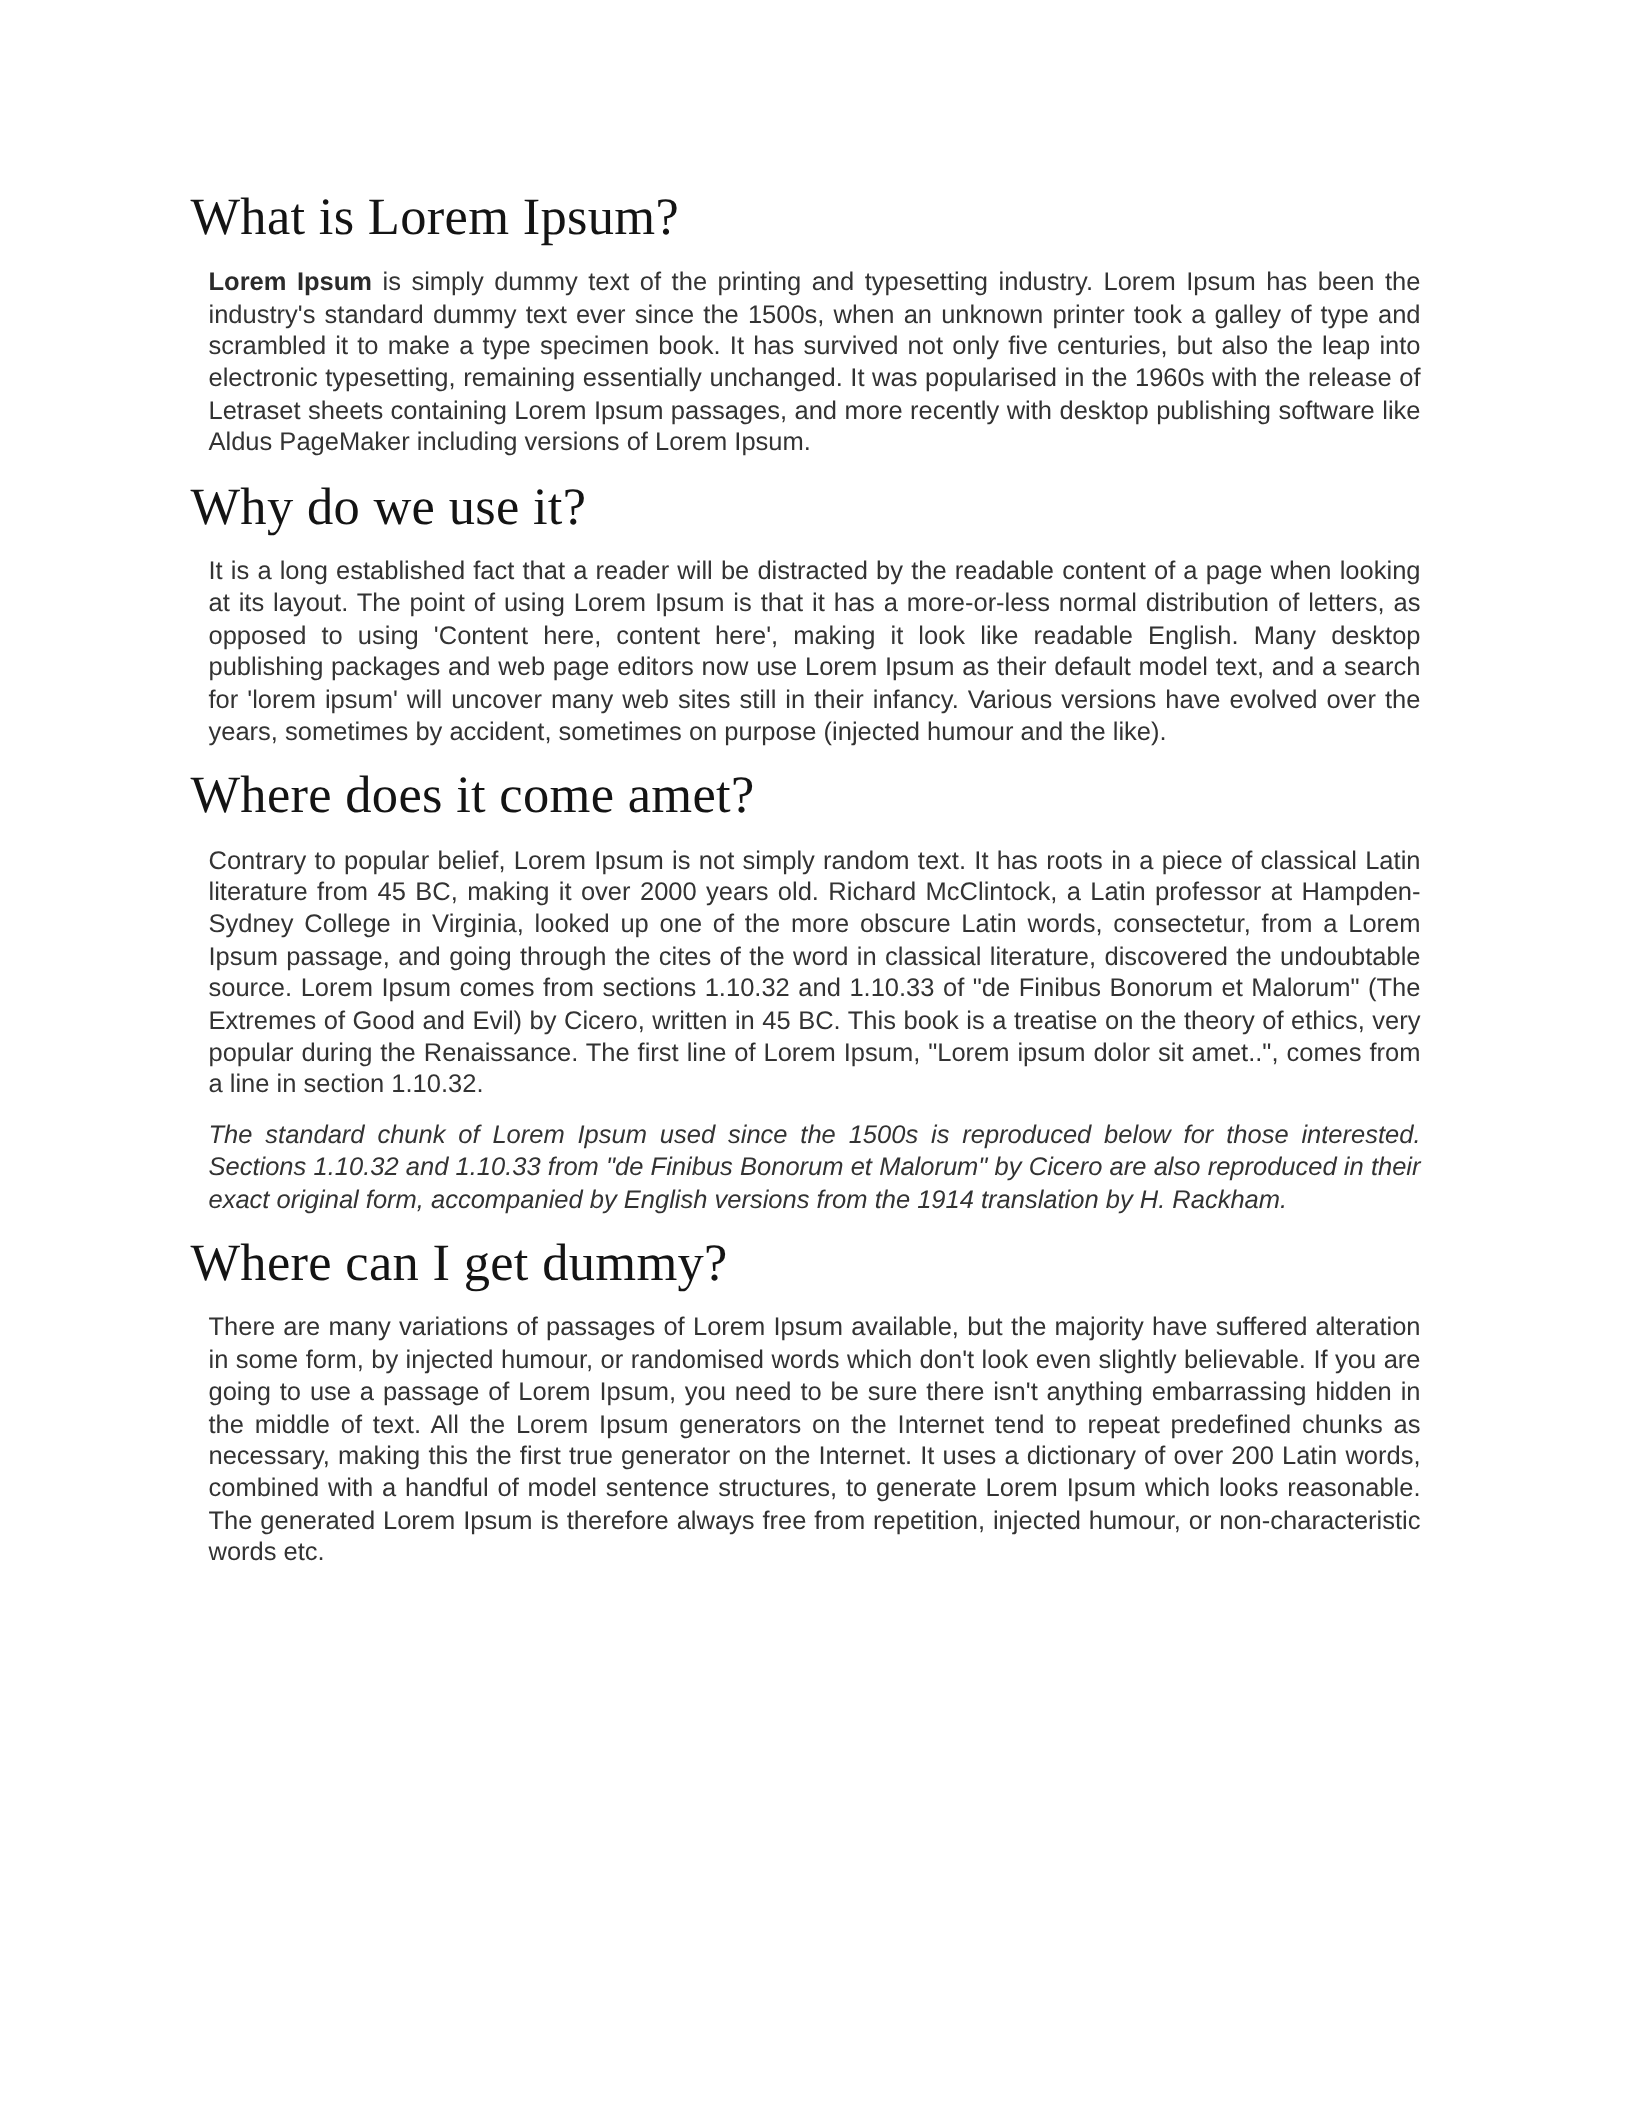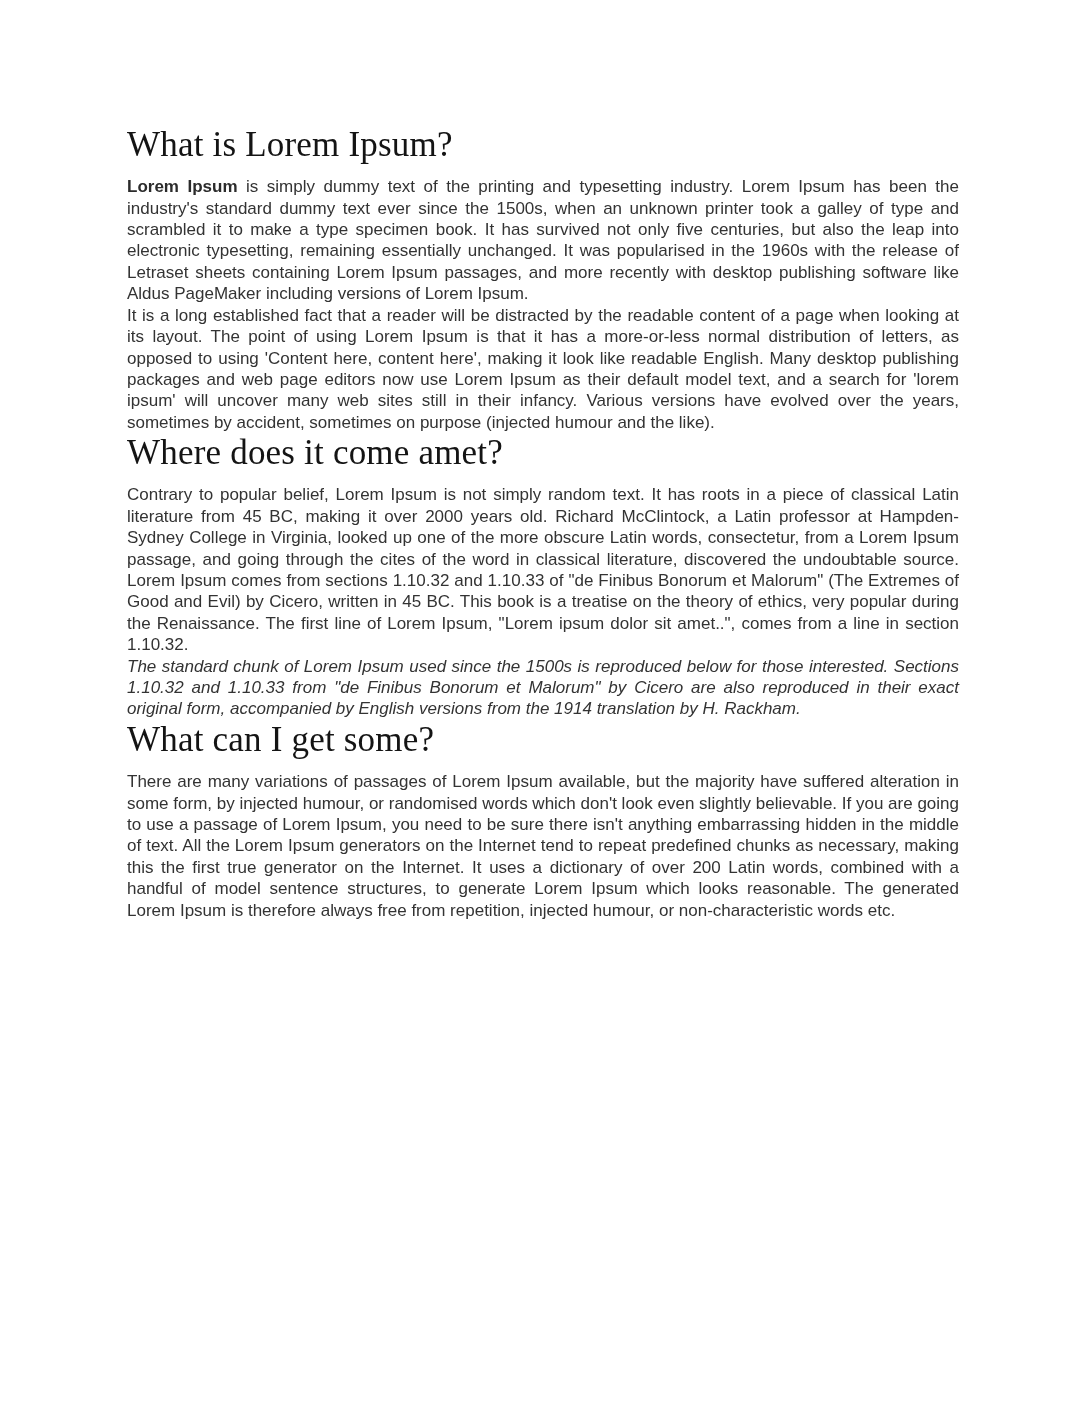--- a/index.html
+++ b/index.html
@@ -27,40 +27,41 @@
     color: #141414;
     margin: 0 0 11px 0;
     letter-spacing: 0.2px;
   }
   p.doc-paragraph {
     font-family: "Liberation Sans", "DejaVu Sans", sans-serif;
     font-size: 17px;
     line-height: 21.4px;
     color: #333333;
     text-align: justify;
-    margin: 0;
+    margin: 12px;
   }
   p.doc-paragraph b {
     font-weight: 700;
     color: #2b2b2b;
   }
   .heading-gap-large { margin-top: 64px; }
   .heading-gap-medium { margin-top: 25px; }
   .paragraph-gap { margin-top: 21px; font-style: italic; }
 </style>
 </head>
 <body>
 
 <div class="page">
 
   <h1 class="doc-heading">What is Lorem Ipsum?</h1>
   <p class="doc-paragraph"><b>Lorem Ipsum</b><span> is simply dummy text of the printing and typesetting industry. Lorem Ipsum has been the industry's standard dummy text ever since the 1500s, when an unknown printer took a galley of type and scrambled it to make a type specimen book. It has survived not only five centuries, but also the leap into electronic typesetting, remaining essentially unchanged. It was popularised in the 1960s with the release of Letraset sheets containing Lorem Ipsum passages, and more recently with desktop publishing software like Aldus PageMaker including versions of Lorem Ipsum.</span></p>
 
+  <h1 class="doc-heading">Why do we use it?</h1>
   <p class="doc-paragraph">It is a long established fact that a reader will be distracted by the readable content of a page when looking at its layout. The point of using Lorem Ipsum is that it has a more-or-less normal distribution of letters, as opposed to using 'Content here, content here', making it look like readable English. Many desktop publishing packages and web page editors now use Lorem Ipsum as their default model text, and a search for 'lorem ipsum' will uncover many web sites still in their infancy. Various versions have evolved over the years, sometimes by accident, sometimes on purpose (injected humour and the like).</p>
 
   <h1 class="doc-heading heading-gap-large">Where does it come amet?</h1>
   <p class="doc-paragraph">Contrary to popular belief, Lorem Ipsum is not simply random text. It has roots in a piece of classical Latin literature from 45 BC, making it over 2000 years old. Richard McClintock, a Latin professor at Hampden-Sydney College in Virginia, looked up one of the more obscure Latin words, consectetur, from a Lorem Ipsum passage, and going through the cites of the word in classical literature, discovered the undoubtable source. Lorem Ipsum comes from sections 1.10.32 and 1.10.33 of "de Finibus Bonorum et Malorum" (The Extremes of Good and Evil) by Cicero, written in 45 BC. This book is a treatise on the theory of ethics, very popular during the Renaissance. The first line of Lorem Ipsum, "Lorem ipsum dolor sit amet..", comes from a line in section 1.10.32.</p>
   <p class="doc-paragraph paragraph-gap">The standard chunk of Lorem Ipsum used since the 1500s is reproduced below for those interested. Sections 1.10.32 and 1.10.33 from "de Finibus Bonorum et Malorum" by Cicero are also reproduced in their exact original form, accompanied by English versions from the 1914 translation by H. Rackham.</p>
 
-  <h1 class="doc-heading heading-gap-medium">What can I get some?</h1>
+  <h1 class="doc-heading heading-gap-medium">Where can I get dummy?</h1>
   <p class="doc-paragraph">There are many variations of passages of Lorem Ipsum available, but the majority have suffered alteration in some form, by injected humour, or randomised words which don't look even slightly believable. If you are going to use a passage of Lorem Ipsum, you need to be sure there isn't anything embarrassing hidden in the middle of text. All the Lorem Ipsum generators on the Internet tend to repeat predefined chunks as necessary, making this the first true generator on the Internet. It uses a dictionary of over 200 Latin words, combined with a handful of model sentence structures, to generate Lorem Ipsum which looks reasonable. The generated Lorem Ipsum is therefore always free from repetition, injected humour, or non-characteristic words etc.</p>
 
 </div>
 
 </body></html>

